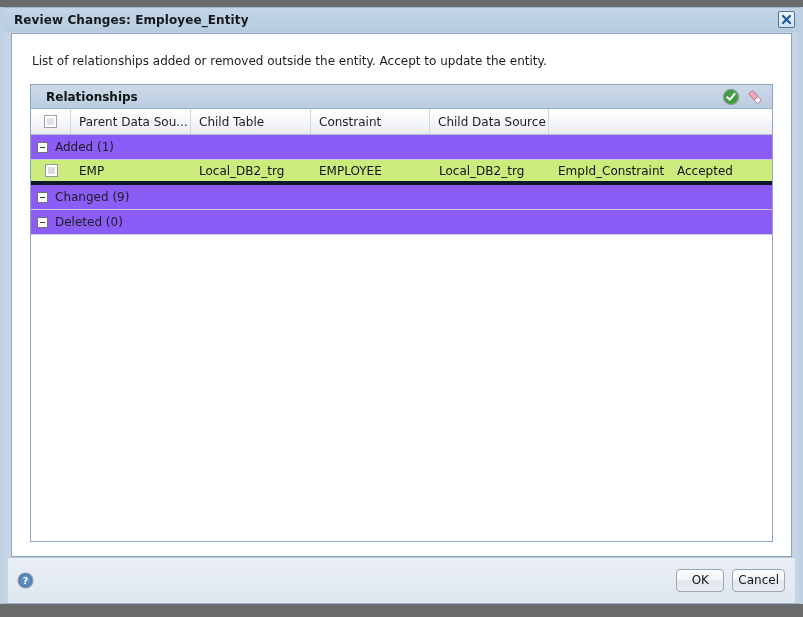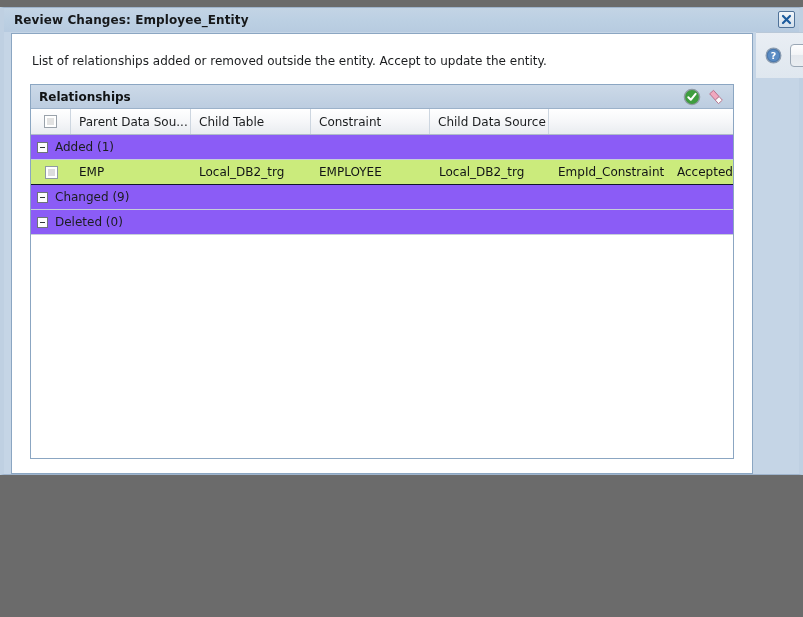--- a/index.html
+++ b/index.html
@@ -8,21 +8,21 @@
     width: 803px; height: 617px;
     background: #6b6b6b;
     font-family: "DejaVu Sans", "Liberation Sans", sans-serif;
     overflow: hidden;
   }
 
   
   .dialog {
     position: absolute;
     left: 0; top: 7px;
-    width: 803px; height: 468px;
+    width: 803px; height: 597px;
     background: #c5d5e6;
     border: 1px solid #9fb4cc;
     border-left: 4px solid #bfd0e2;
     border-right: 4px solid #bfd0e2;
     display: flex;
     flex-direction: column;
   }
 
   
   .titlebar {
@@ -52,22 +52,23 @@
     cursor: pointer;
   }
   .close-btn svg { display:block; }
 
   
   .body-wrap {
     flex: 1 1 auto;
     margin: 0 4px;
     background: #c5d5e6;
     display: flex;
-    flex-direction: row;
+    flex-direction: column;
     min-height: 0;
+    justify-content: flex-end;
   }
   .content {
     flex: 1 1 auto;
     margin: 1px 3px 0 3px;
     background: #ffffff;
     border: 1px solid #8ba6c2;
     padding: 16px 18px 14px 18px;
     display: flex;
     flex-direction: column;
     min-height: 0;
@@ -87,21 +88,21 @@
     min-height: 0;
     background: #fff;
   }
   .panel-header {
     flex: 0 0 24px;
     height: 24px;
     background: linear-gradient(to bottom,#ccd9e8,#bccde0);
     border-bottom: 1px solid #9cb2ca;
     display: flex;
     align-items: center;
-    padding: 0 5px 0 8px;
+    padding: 0 5px 0 15px;
   }
   .panel-title {
     font-size: 12px;
     font-weight: bold;
     color: #111314;
     flex: 1 1 auto;
   }
   .panel-tools { display: flex; align-items: center; gap: 6px; padding-right: 3px; }
   .tool-icon { width: 18px; height: 18px; cursor: pointer; display:block; }
 
@@ -174,21 +175,21 @@
     content:"";
     position: absolute;
     left: 2px; right: 2px; top: 4px;
     height: 1px; background: #33383c;
   }
   .data-row {
     height: 25px;
     display: flex;
     align-items: center;
     background: #cbeb7c;
-    border-bottom: 1px solid #0f172a;
+    border-bottom: 4px solid #0f172a;
     font-size: 12px;
     color: #121416;
     cursor: pointer;
   }
   .data-row .cell {
     display: flex;
     align-items: center;
     padding-left: 8px;
     overflow: hidden;
     white-space: nowrap;

